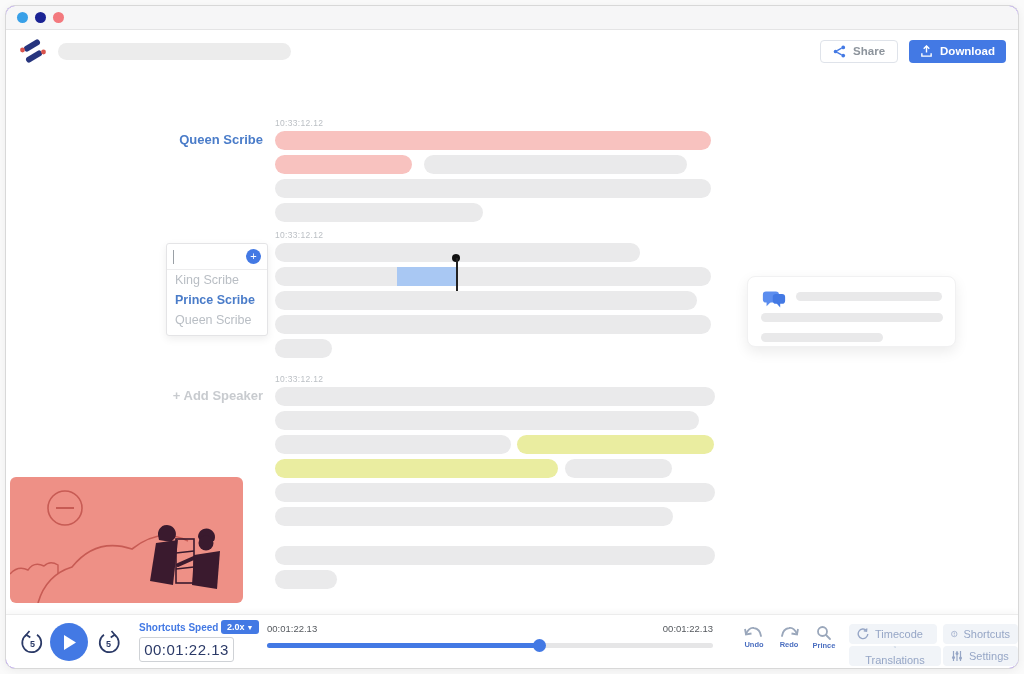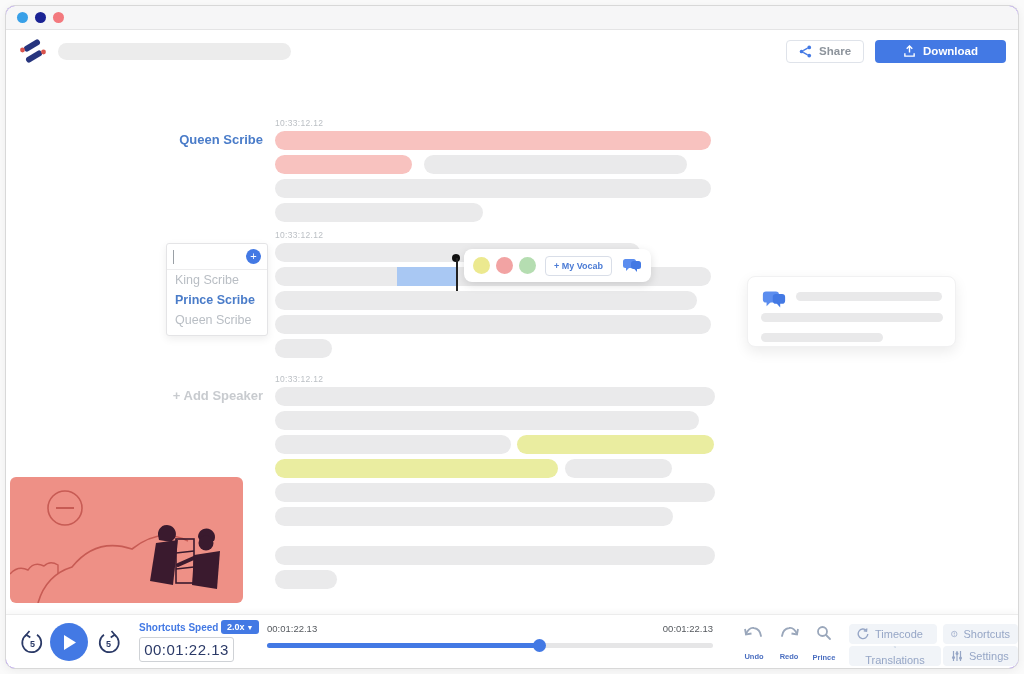--- a/index.html
+++ b/index.html
@@ -9,21 +9,21 @@
   
   .titlebar { height:24px; background:#f6f6f7; border-bottom:1px solid #e4e4e5; display:flex; align-items:center; padding-left:11px; }
   .light { width:11px; height:11px; border-radius:50%; margin-right:7px; }
 
   
   .header { height:42px; display:flex; align-items:center; padding:0 12px; background:#fff; }
   .logo { width:30px; height:26px; margin-right:10px; }
   .title-placeholder { width:233px; height:17px; border-radius:9px; background:#ececec; }
   .header-spacer { flex:1; }
   .btn-share { display:flex; align-items:center; gap:7px; height:23px; padding:0 12px; border:1px solid #dfe3ea; border-radius:4px; background:#fff; color:#8d949c; font-size:11.5px; font-weight:bold; margin-right:11px; }
-  .btn-download { display:flex; align-items:center; gap:7px; height:23px; padding:0 28px; border:none; border-radius:4px; background:#4379E4; color:#fff; font-size:11.5px; font-weight:bold; }
+  .btn-download { display:flex; align-items:center; gap:7px; height:23px; padding:0 11px; border:none; border-radius:4px; background:#4379E4; color:#fff; font-size:11.5px; font-weight:bold; }
 
   
   .content { position:relative; height:544px; background:#fff; }
 
   .transcript { position:absolute; left:269px; top:46px; width:446px; }
   .paragraph { position:relative; }
   .timestamp { font-size:8.5px; color:#bcc0c5; letter-spacing:.3px; height:13px; }
   .speaker-label { position:absolute; right:calc(100% + 12px); top:14px; white-space:nowrap; font-size:13px; font-weight:bold; color:#4a7cc9; }
   .speaker-label.muted { color:#c8cbcf; font-weight:bold; }
   .pill-row { display:flex; height:19px; margin-bottom:5px; }
@@ -64,21 +64,21 @@
   .speed-badge { position:absolute; left:215px; top:5px; background:#4379E4; color:#fff; font-size:9px; font-weight:bold; padding:2px 6px; border-radius:3px; }
   .speed-badge::after { content:" ▼"; font-size:7px; }
   .timecode-box { position:absolute; left:133px; top:22px; width:95px; height:25px; border:1px solid #cfd2d6; border-radius:3px; background:#fff; color:#2b3a67; font-size:15px; letter-spacing:.5px; text-align:center; font-family:"Liberation Sans", sans-serif; }
   .prog-wrap { position:absolute; left:261px; top:8px; width:446px; }
   .prog-labels { display:flex; justify-content:space-between; font-size:9.5px; color:#55595e; margin-bottom:9px; }
   .prog-track { position:relative; height:5px; border-radius:3px; background:#e6e6e7; }
   .prog-fill { position:absolute; left:0; top:0; bottom:0; border-radius:3px; background:#4379E4; }
   .prog-thumb { position:absolute; top:-4px; width:13px; height:13px; border-radius:50%; background:#4379E4; }
   .tool { position:absolute; top:10px; width:34px; text-align:center; background:none; border:none; padding:0; }
   .tool svg { display:block; margin:0 auto; }
-  .tool-label { display:block; font-size:7.5px; font-weight:bold; color:#4a6ec0; margin-top:12px; }
+  .tool-label { display:block; font-size:7.5px; font-weight:bold; color:#4a6ec0; margin-top:0; }
   .pillbtn { position:absolute; height:20px; border:none; border-radius:4px; background:#f1f4f8; color:#96a6c6; font-size:11px; display:flex; align-items:center; gap:6px; padding:0 8px; }
 </style>
 </head>
 <body>
 
 <div class="window">
 
   <div class="titlebar">
     <span class="light" style="background: rgb(56, 160, 232);"></span>
     <span class="light" style="background: rgb(27, 35, 148);"></span>
@@ -194,34 +194,20 @@
       <div id="speaker-options">
           <div class="dropdown-opt">King Scribe</div>
           <div class="dropdown-opt active">Prince Scribe</div>
           <div class="dropdown-opt">Queen Scribe</div>
         </div>
     </div>
 
     <div class="caret-dot"></div>
     <div class="caret-line"></div>
 
-    <div class="sel-toolbar">
-      <span class="hl-dot" style="background: rgb(236, 233, 143);"></span>
-      <span class="hl-dot" style="background: rgb(242, 163, 163);"></span>
-      <span class="hl-dot" style="background: rgb(181, 221, 177);"></span>
-      <button class="myvocab-btn">+  My Vocab</button>
-      <span class="sel-comment-icon">
-        <svg width="20" height="17" viewBox="0 0 20 17">
-          <rect x="1" y="2" width="13" height="9" rx="2.5" fill="#5B8DEF"></rect>
-          <path d="M4 10 L4 14 L8 10 Z" fill="#5B8DEF"></path>
-          <rect x="9" y="4" width="10" height="8" rx="2.5" fill="#4379E4"></rect>
-          <path d="M15 11 L15 15 L11.5 11 Z" fill="#4379E4"></path>
-        </svg>
-      </span>
-    </div>
 
     <div class="comment-card">
       <div style="display:flex; align-items:flex-start; gap:9px;">
         <svg width="26" height="21" viewBox="0 0 20 17" style="flex:none;">
           <rect x="1" y="2" width="13" height="9" rx="2.5" fill="#5B8DEF"></rect>
           <path d="M4 10 L4 14 L8 10 Z" fill="#5B8DEF"></path>
           <rect x="9" y="4" width="10" height="8" rx="2.5" fill="#4379E4"></rect>
           <path d="M15 11 L15 15 L11.5 11 Z" fill="#4379E4"></path>
         </svg>
         <div class="comment-line" style="width:150px; margin-top:3px;"></div>

